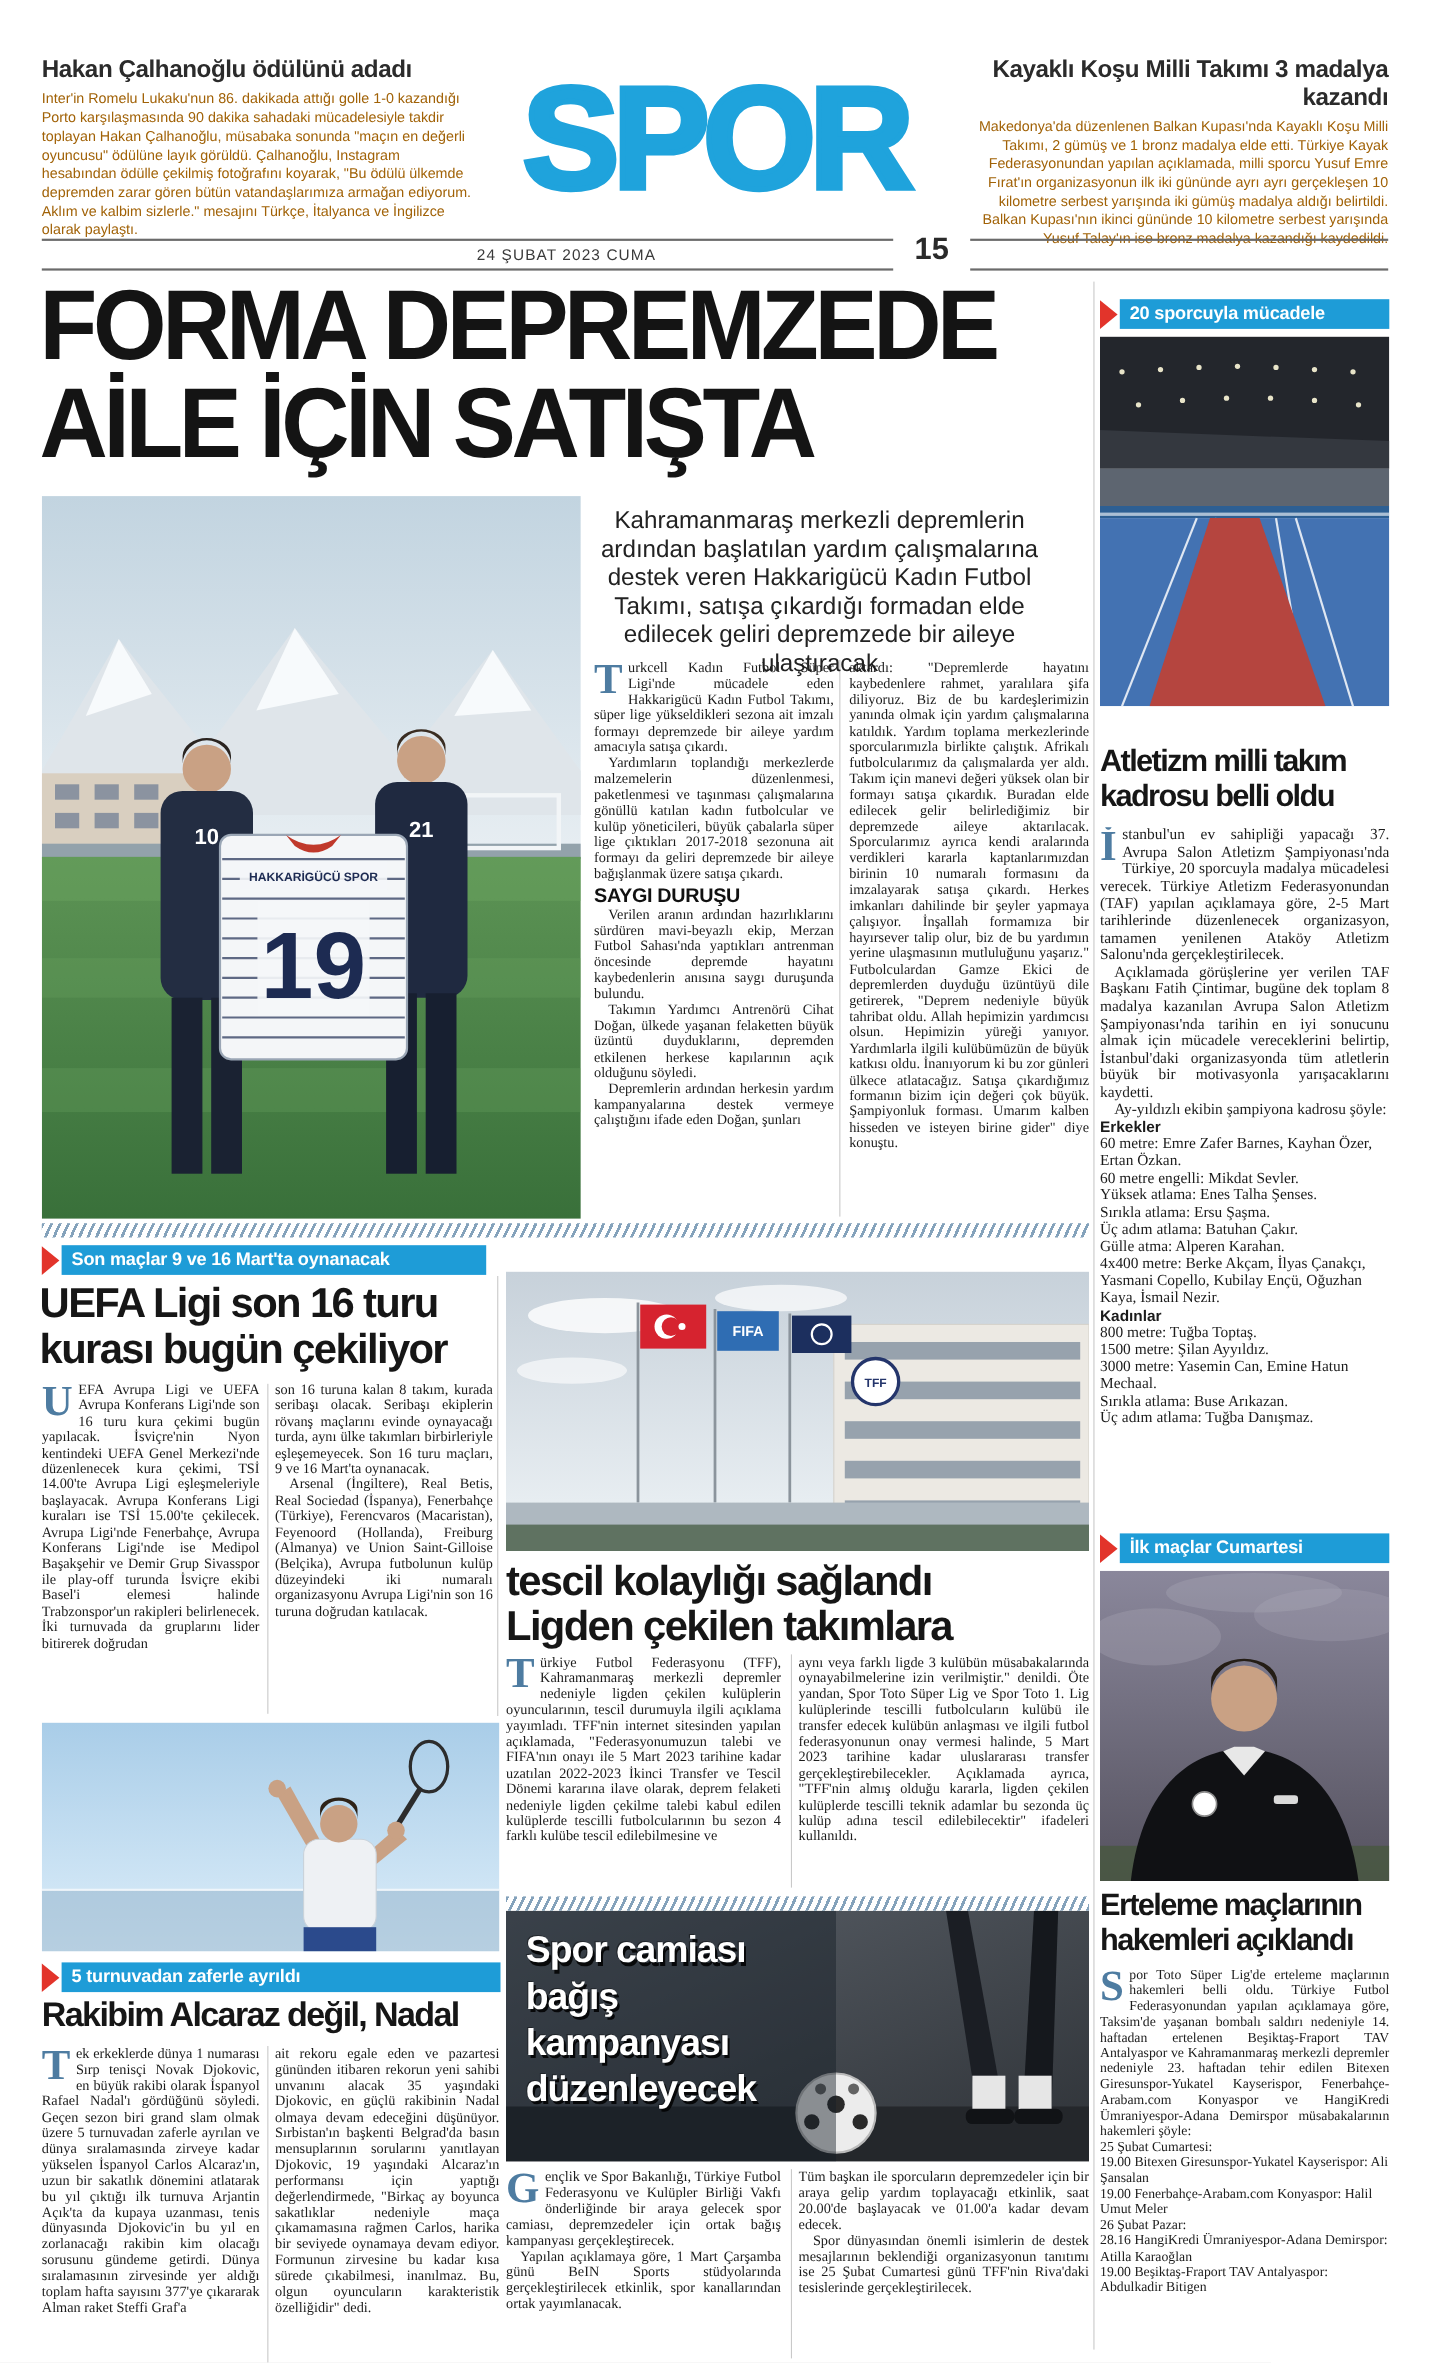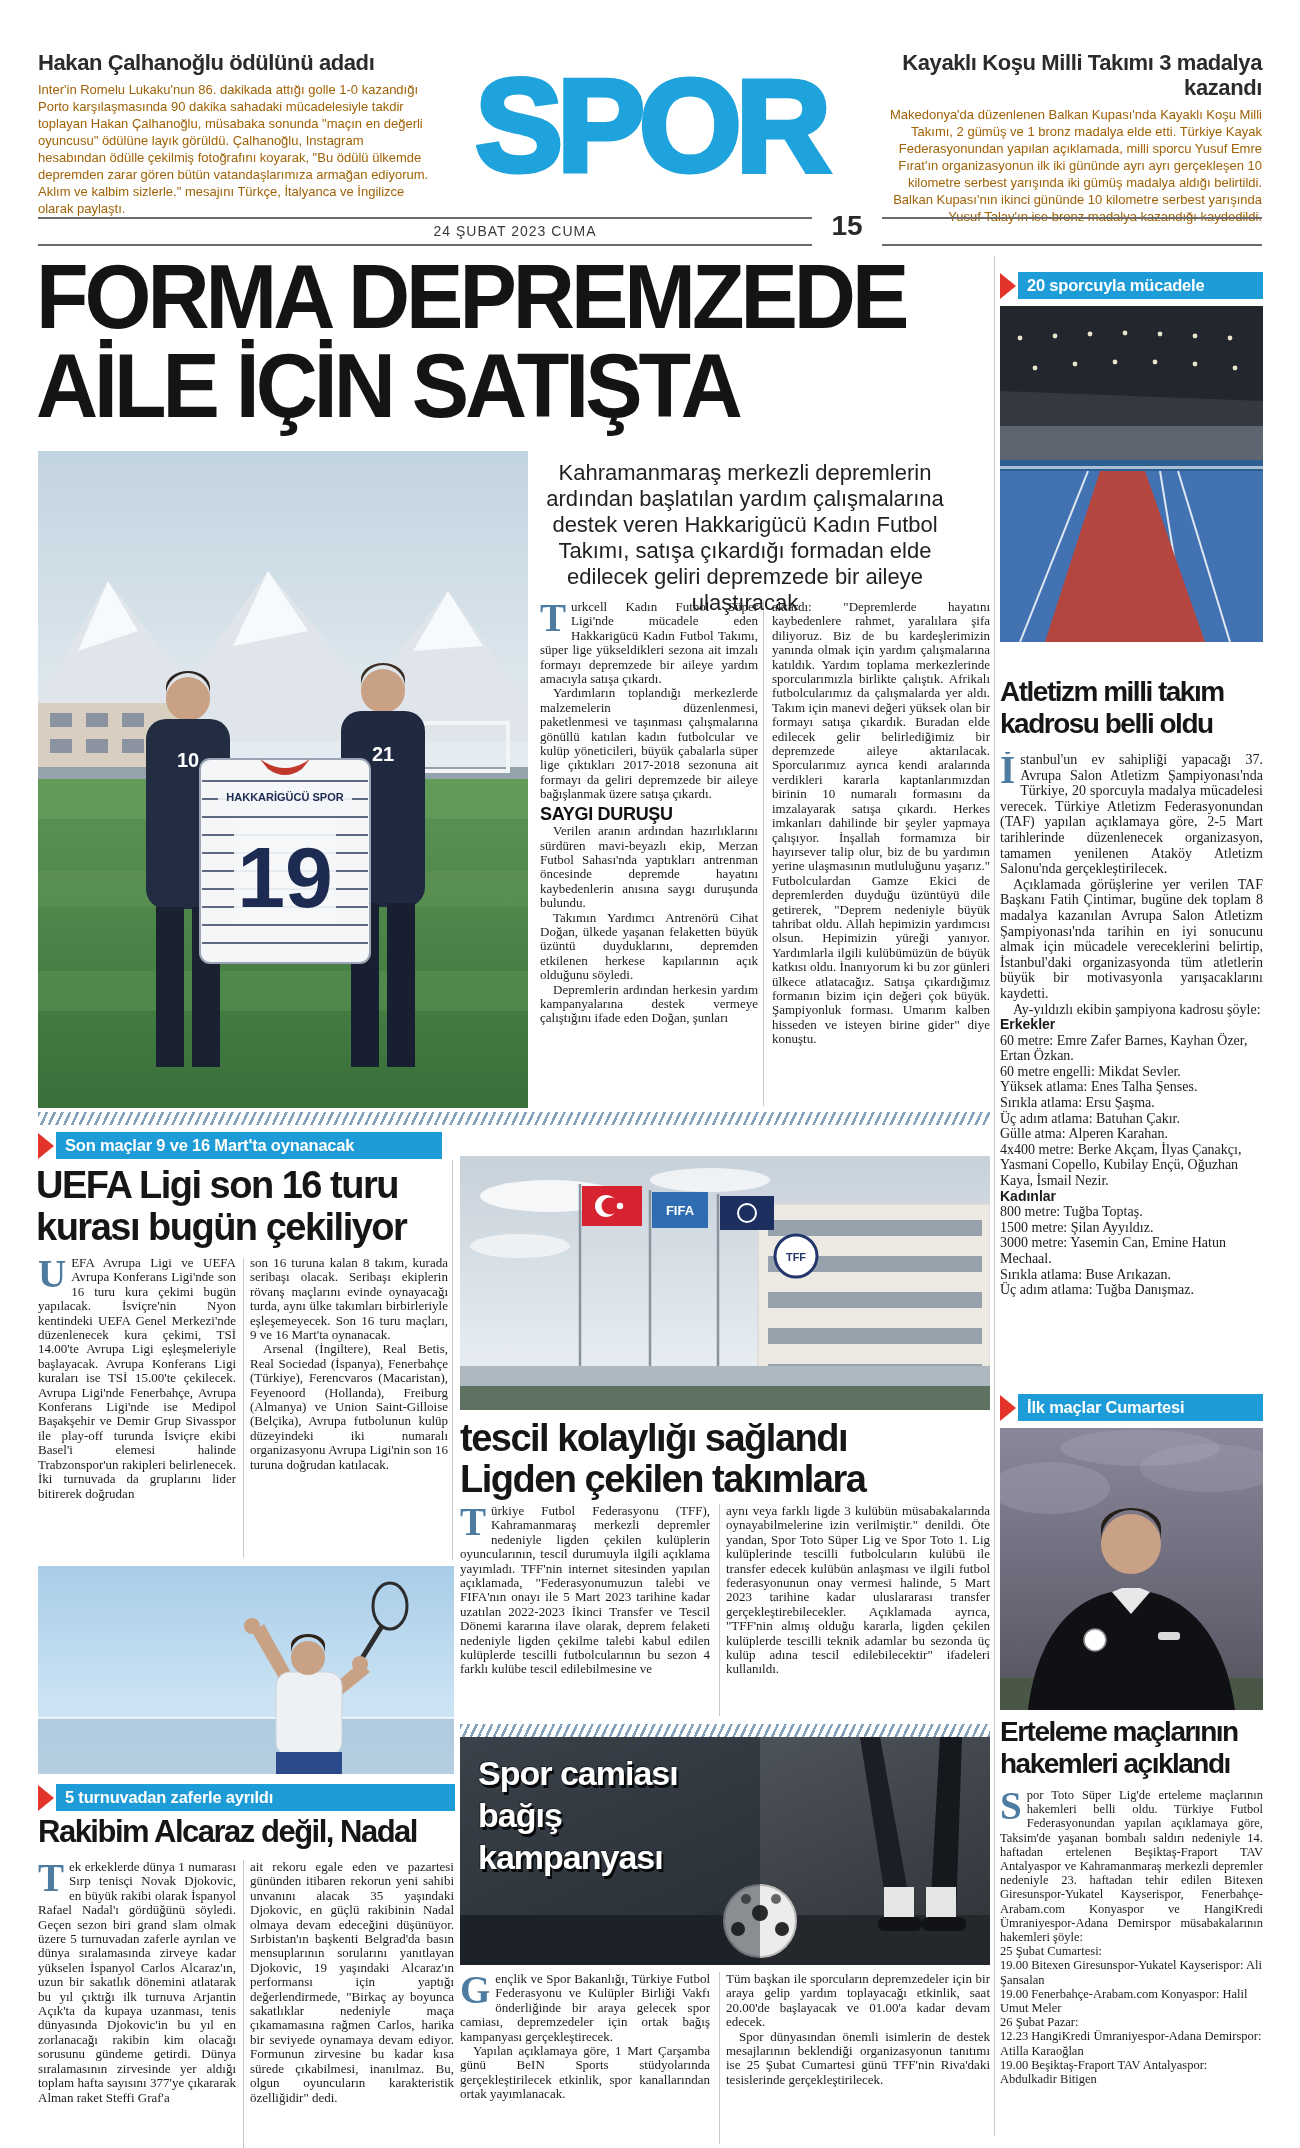--- a/index.html
+++ b/index.html
@@ -247,21 +247,21 @@
     <div>Erteleme maçlarının</div>
     <div>hakemleri açıklandı</div>
   </h2>
 
   <div class="abs rr-col" style="left:1000px;top:1788px;width:263px;height:358px;font-size:12.5px;line-height:14.2px;">
     <p><span class="dc">S</span><span>por Toto Süper Lig'de erteleme maçlarının hakemleri belli oldu. Türkiye Futbol Federasyonundan yapılan açıklamaya göre, Taksim'de yaşanan bombalı saldırı nedeniyle 14. haftadan ertelenen Beşiktaş-Fraport TAV Antalyaspor ve Kahramanmaraş merkezli depremler nedeniyle 23. haftadan tehir edilen Bitexen Giresunspor-Yukatel Kayserispor, Fenerbahçe-Arabam.com Konyaspor ve HangiKredi Ümraniyespor-Adana Demirspor müsabakalarının hakemleri şöyle:</span></p>
     <p style="text-align:left;">25 Şubat Cumartesi:</p>
     <p style="text-align:left;">19.00 Bitexen Giresunspor-Yukatel Kayserispor: Ali Şansalan</p>
     <p style="text-align:left;">19.00 Fenerbahçe-Arabam.com Konyaspor: Halil Umut Meler</p>
     <p style="text-align:left;">26 Şubat Pazar:</p>
-    <p style="text-align:left;">12.23 HangiKredi Ümraniyespor-Adana Demirspor: Atilla Karaoğlan</p>
+    <p style="text-align:left;">28.16 HangiKredi Ümraniyespor-Adana Demirspor: Atilla Karaoğlan</p>
     <p style="text-align:left;">19.00 Beşiktaş-Fraport TAV Antalyaspor: Abdulkadir Bitigen</p>
   </div>
 
   <div class="abs lbl" style="left:38px;top:1132px;width:404px;">
     <span class="arrow"></span>
     <span class="bar">Son maçlar 9 ve 16 Mart'ta oynanacak</span>
   </div>
 
   <h2 class="abs sec-hl" style="left:36px;top:1164px;width:420px;font-size:38px;line-height:42px;">
     <div>UEFA Ligi son 16 turu</div>
@@ -389,20 +389,21 @@
       <circle cx="286" cy="162" r="5" fill="#2a2a2a" opacity="0.7"></circle>
       <circle cx="316" cy="162" r="5" fill="#2a2a2a" opacity="0.7"></circle>
       <rect x="0" y="0" width="300" height="228" fill="#141c26" opacity="0.45"></rect>
     </svg>
   </div>
 
   <div class="abs overlay-title" style="left:478px;top:1752px;width:270px;">
     <div>Spor camiası</div>
     <div>bağış</div>
     <div>kampanyası</div>
+    <div>düzenleyecek</div>
   </div>
 
   <div class="abs serif-col" style="left:460px;top:1972px;width:250px;height:174px;">
     <p><span class="dc">G</span><span>ençlik ve Spor Bakanlığı, Türkiye Futbol Federasyonu ve Kulüpler Birliği Vakfı önderliğinde bir araya gelecek spor camiası, depremzedeler için ortak bağış kampanyası gerçekleştirecek.</span></p>
     <p class="ind">Yapılan açıklamaya göre, 1 Mart Çarşamba günü BeIN Sports stüdyolarında gerçekleştirilecek etkinlik, spor kanallarından ortak yayımlanacak.</p>
   </div>
   <div class="abs serif-col" style="left:726px;top:1972px;width:264px;height:174px;">
     <p>Tüm başkan ile sporcuların depremzedeler için bir araya gelip yardım toplayacağı etkinlik, saat 20.00'de başlayacak ve 01.00'a kadar devam edecek.</p>
     <p class="ind">Spor dünyasından önemli isimlerin de destek mesajlarının beklendiği organizasyonun tanıtımı ise 25 Şubat Cumartesi günü TFF'nin Riva'daki tesislerinde gerçekleştirilecek.</p>
   </div>

